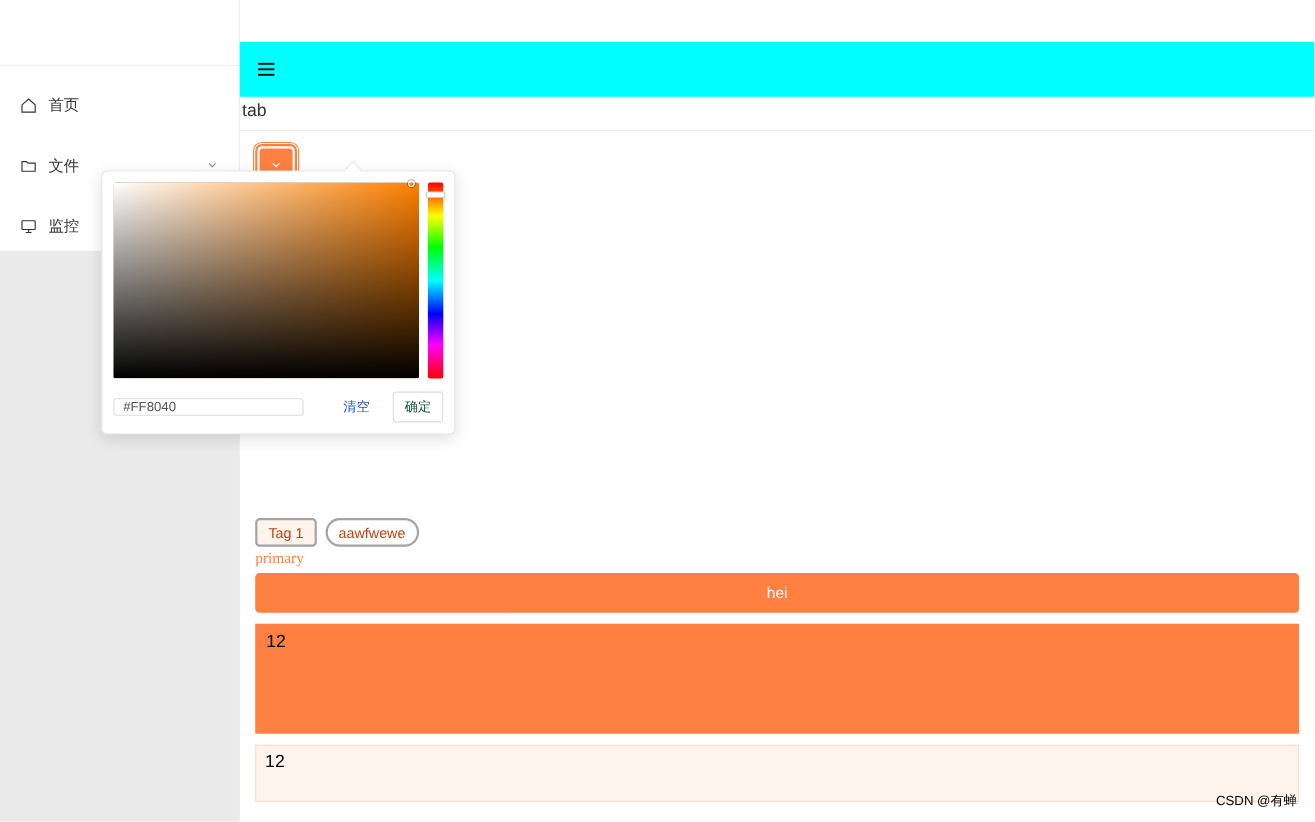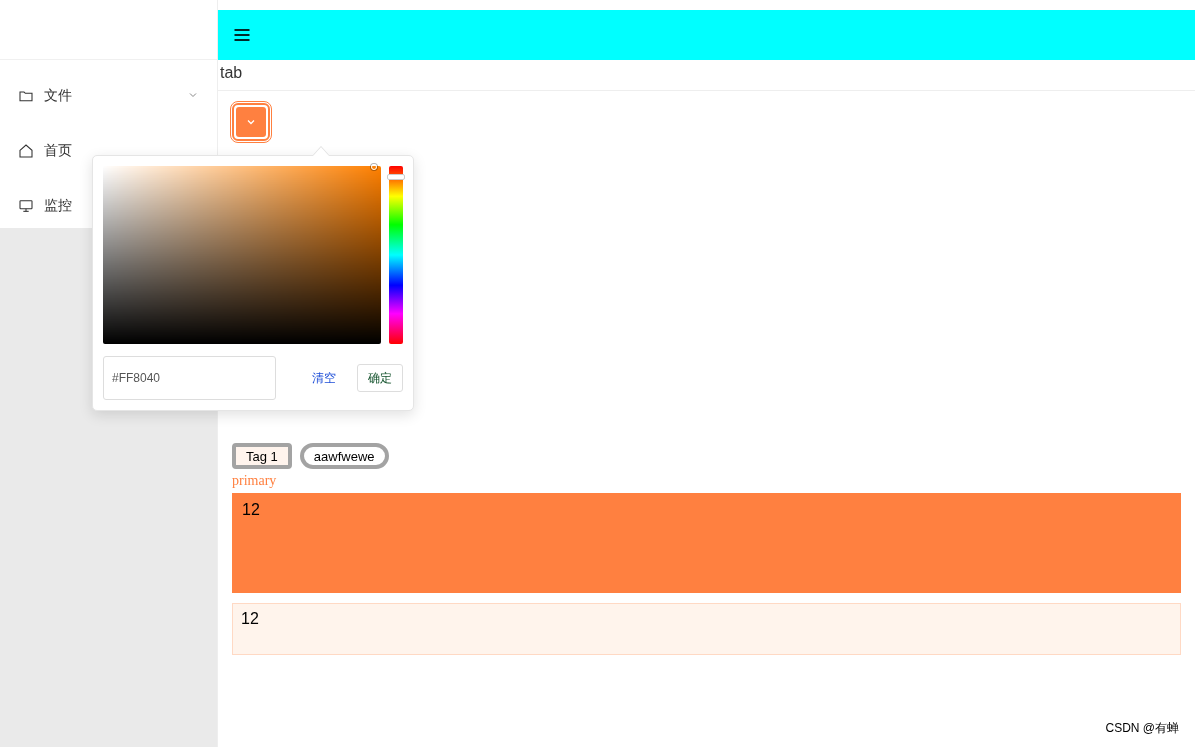--- a/index.html
+++ b/index.html
@@ -8,83 +8,83 @@
     .layout { display: flex; height: 100%; }
     .sidebar { width: 218px; background: #eaeaea; border-right: 1px solid #eee; }
     .sidebar-top { background: #fff; height: 228px; }
     .sidebar-logo { height: 60px; border-bottom: 1px solid #f0f0f0; }
     .sidebar-menu { padding-top: 8px; }
     .sidebar-item { display: flex; align-items: center; height: 55px; padding: 0 18px; cursor: pointer; color: #333; font-size: 14px; position: relative; }
     .sidebar-item .icon { width: 16px; height: 16px; margin-right: 10px; display:inline-flex; align-items:center; justify-content:center; }
     .sidebar-item .expand { position: absolute; right: 18px; color:#888; }
     .sidebar-item .expand svg { width:12px; height:12px; }
     
-    .main { flex: 1; display: flex; flex-direction: column; }
+    .main { flex: 1; display: flex; flex-direction: column; margin-top: 28px; }
     .topbar { height: 50px; background: #00ffff; display:flex; align-items:center; padding: 0 14px; margin-top:10px; }
     .hamburger { width:20px; height:20px; cursor:pointer; display:flex; align-items:center; }
     .tab-text { padding: 4px 0 8px 2px; font-size:16px; border-bottom:1px solid #eee; }
     .content-gap { height: 290px; }
     
     .trigger-wrap { padding: 12px 14px; position: relative; }
     .trigger-btn { width: 38px; height: 38px; border: 2px solid #ff8040; border-radius: 6px; background: #fff; display:flex; align-items:center; justify-content:center; outline: 1px solid #ff8040; outline-offset: 1px; }
     .trigger-inner { width: 30px; height: 30px; background: #ff8040; border-radius: 3px; display:flex; align-items:center; justify-content:center; color:#fff; }
     
     .tags-row { padding: 0 14px; display:flex; gap:8px; }
-    .tag { display:inline-flex; align-items:center; height:26px; padding: 0 10px; border-radius: 4px; font-size:13px; border:4px solid #a3a3a3; color:#000000; background:#fff4ed; }
+    .tag { display:inline-flex; align-items:center; height:26px; padding: 0 10px; border-radius: 4px; font-size:13px; border:2px solid #a3a3a3; color:#c2410c; background:#fff4ed; }
     .tag.round { border-radius: 13px; background:#fff; }
     .primary-text { padding: 4px 14px 2px; color:#ff8040; font-size:14px;font-family:Liberation Serif, serif; }
     .hei-btn { margin: 2px 14px 8px; display:inline-flex; align-items:center; justify-content:center; height:36px; padding:0 20px; background:#ff8040; color:#fff; border-radius:4px; font-size:14px; cursor:pointer; }
     
     .alert-solid { margin: 2px 14px 8px; background:#ff8040; color:#000; padding: 8px 10px; height: 100px; font-size:16px; border-radius:0; }
     .alert-light { margin: 2px 14px 8px; background:#fff4ec; border:1px solid #ffd9c4; color:#000; padding: 6px 8px; height: 52px; font-size:16px; }
     
     .watermark { position:absolute; right:16px; bottom:10px; color:#000000; font-size:12px; }
     
     
     .picker { position:absolute; left:92px; top:155px; width:322px; background:#fff; border:1px solid #e5e5e5; border-radius:5px; box-shadow: 0 4px 14px rgba(0,0,0,.12); padding:10px 10px 10px 10px; z-index:10; }
     .picker-arrow { position:absolute; top:-9px; left:220px; width:0; height:0; border-left:8px solid transparent; border-right:8px solid transparent; border-bottom:9px solid #fff; filter: drop-shadow(0 -1px 0 #ddd); }
     .sv-row { display:flex; gap:8px; }
     .sv-panel { position:relative; width:280px; height:178px; border-radius:2px; background: linear-gradient(to top, #000, rgba(0,0,0,0)), linear-gradient(to right, #fff, rgba(255,255,255,0)); background-color:#ff8000; }
     .sv-cursor { position:absolute; width:6px; height:6px; border:1px solid #fff; border-radius:50%; box-shadow:0 0 0 1px rgba(0,0,0,.3); right:4px; top:-2px; }
     .hue { width:14px; height:178px; border-radius:2px; background: linear-gradient(to bottom, #ff0000 0%, #ffff00 17%, #00ff00 33%, #00ffff 50%, #0000ff 67%, #ff00ff 83%, #ff0000 100%); position:relative; }
     .hue-thumb { position:absolute; width:18px; height:6px; left:-2px; top:8px; background:#fff; border:1px solid #ccc; border-radius:2px; }
     .picker-bottom { display:flex; align-items:center; gap:10px; margin-top:12px; }
-    .hex-input { flex:0 0 158px; height:44px; border:1px solid #ddd; border-radius:3px; padding:0 8px; font-size:12px; color:#555; }
+    .hex-input { flex:0 0 158px; height:16px; border:1px solid #ddd; border-radius:3px; padding:0 8px; font-size:12px; color:#555; }
     .spacer { flex:1; }
     .pk-btn { height:28px; padding:0 10px; border:1px solid transparent; background:transparent; color:#1d4ed8; font-size:12px; cursor:pointer; border-radius:3px; }
     .pk-btn.primary { border-color:#ddd; color:#14532d; background:#fff; }
   </style>
 </head>
 <body>
 
 <div class="layout">
   <aside class="sidebar">
     <div class="sidebar-top">
       <div class="sidebar-logo"></div>
       <nav class="sidebar-menu">
         <div class="sidebar-item">
           <span class="icon">
             <svg viewBox="0 0 24 24" width="16" height="16" fill="none" stroke="#333" stroke-width="1.6">
+                <path d="M3 11 L12 3 L21 11 V21 H3 Z"></path>
+              </svg>
+          </span>
+          <span>首页</span>
+        </div>
+        <div class="sidebar-item">
+          <span class="icon">
+            <svg viewBox="0 0 24 24" width="16" height="16" fill="none" stroke="#333" stroke-width="1.6">
                 <path d="M3 6 h6 l2 2 h10 v11 H3 Z"></path>
               </svg>
           </span>
           <span>文件</span>
           <span class="expand">
             <svg viewBox="0 0 24 24" fill="none" stroke="#888" stroke-width="2">
                 <polyline points="6 9 12 15 18 9"></polyline>
               </svg>
           </span>
-        </div>
-        <div class="sidebar-item">
-          <span class="icon">
-            <svg viewBox="0 0 24 24" width="16" height="16" fill="none" stroke="#333" stroke-width="1.6">
-                <path d="M3 11 L12 3 L21 11 V21 H3 Z"></path>
-              </svg>
-          </span>
-          <span>首页</span>
         </div>
         <div class="sidebar-item">
           <span class="icon">
             <svg viewBox="0 0 24 24" width="16" height="16" fill="none" stroke="#333" stroke-width="1.6">
                 <rect x="3" y="4" width="18" height="12" rx="1"></rect>
                 <line x1="8" y1="20" x2="16" y2="20"></line>
                 <line x1="12" y1="16" x2="12" y2="20"></line>
               </svg>
           </span>
           <span>监控</span>
@@ -115,20 +115,21 @@
       </div>
     </div>
 
     <div class="content-gap"></div>
 
     <div class="tags-row">
       <span class="tag">Tag 1</span>
       <span class="tag round">aawfwewe</span>
     </div>
     <div class="primary-text">primary</div>
+    <div class="hei-btn">hei</div>
 
     <div class="alert-solid">12</div>
     <div class="alert-light">12</div>
   </main>
 </div>
 
 <div class="picker">
   <div class="picker-arrow"></div>
   <div class="sv-row">
     <div class="sv-panel">

